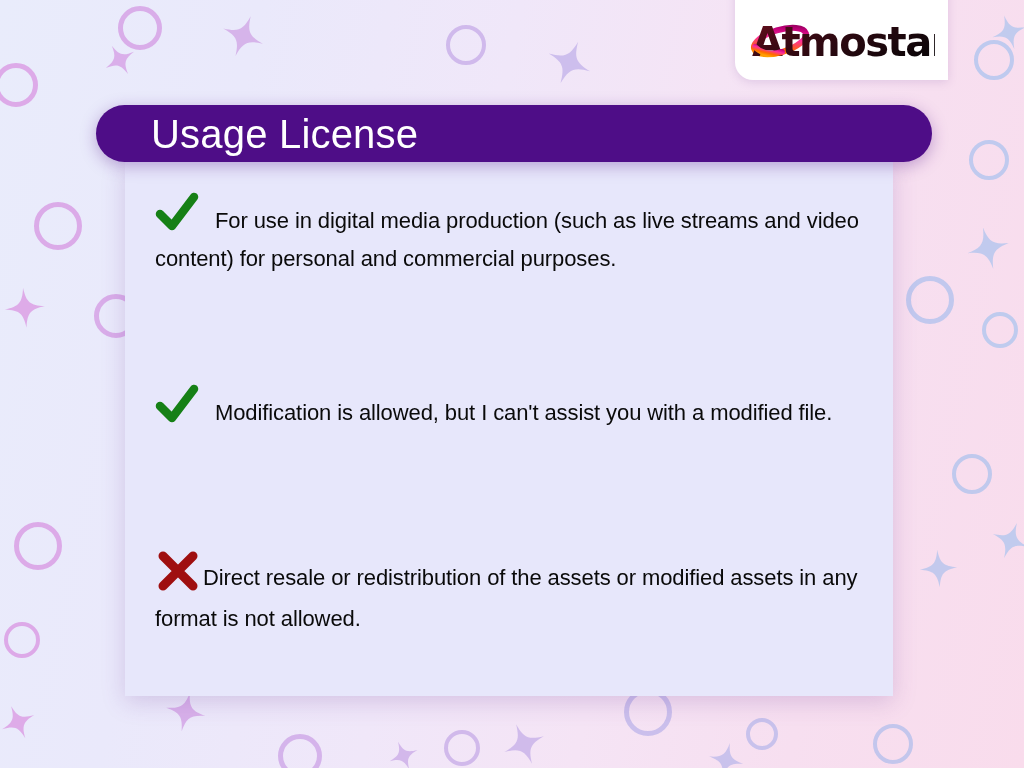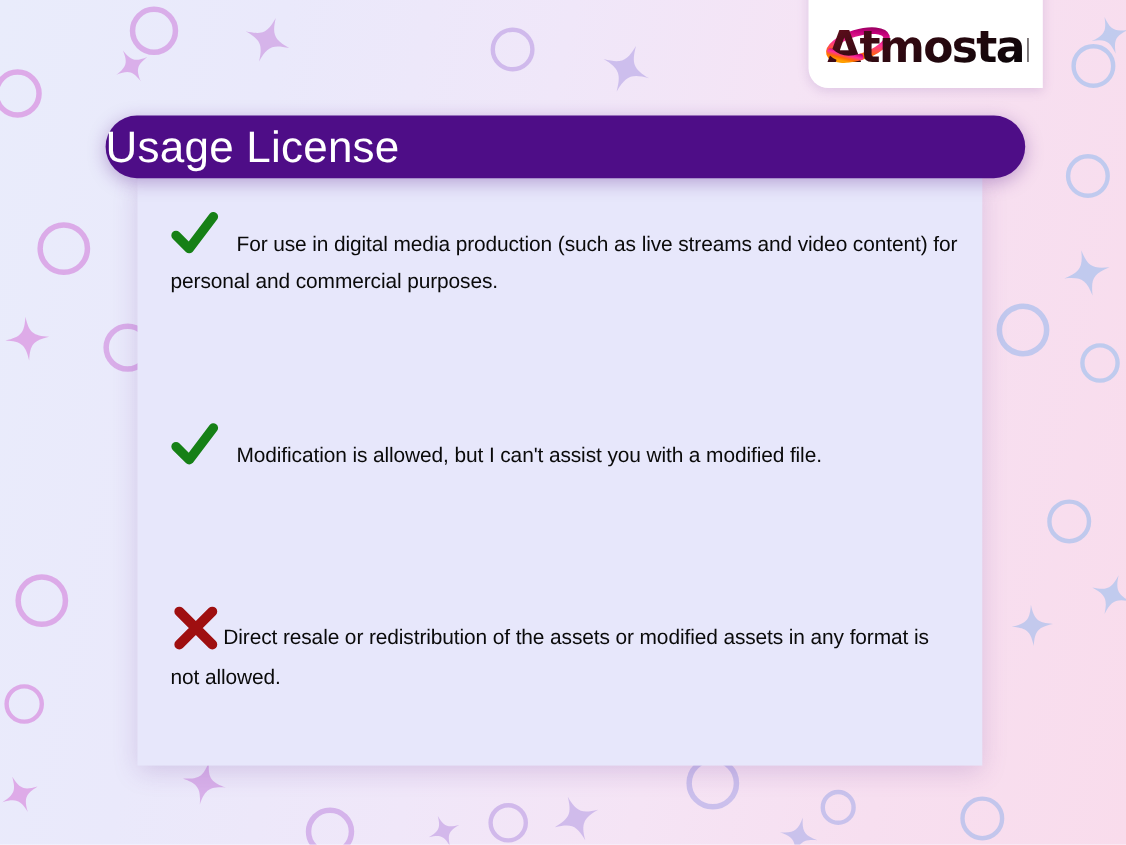--- a/index.html
+++ b/index.html
@@ -75,20 +75,21 @@
     box-shadow: 0 4px 16px rgba(90, 30, 140, 0.35);
     display: flex;
     align-items: center;
     z-index: 3;
   }
   #title-text {
     color: #ffffff;
     font-size: 40px;
     font-weight: 400;
     letter-spacing: 0.2px;
+    margin-left: 55px;
     line-height: 1;
     white-space: nowrap;
   }
 
   
   #content-card {
     position: absolute;
     left: 125px;
     top: 160px;
     width: 768px;
@@ -103,21 +104,21 @@
     position: absolute;
     left: 30px;
     right: 22px;
     display: block;
   }
   #item-0 { top: 30px; }
   #item-1 { top: 222px; }
   #item-2 { top: 388px; }
 
   .item-text {
-    font-size: 19px;
+    font-size: 22px;
     line-height: 1.45;
     color: #0a0a0a;
     font-weight: 400;
     letter-spacing: -0.1px;
     margin: 0;
   }
 
   .mark {
     display: inline-block;
     vertical-align: -6px;

